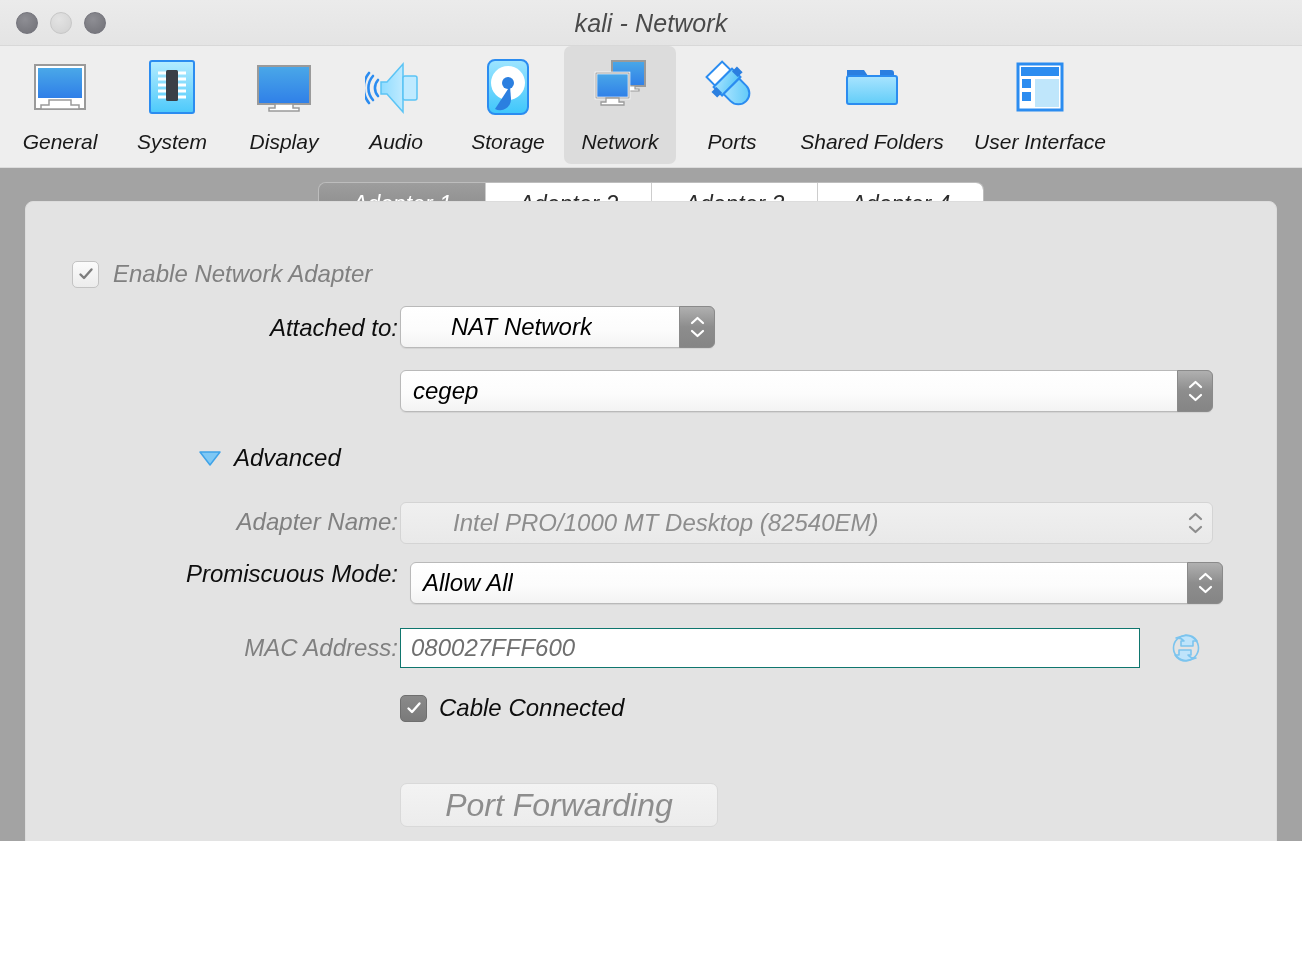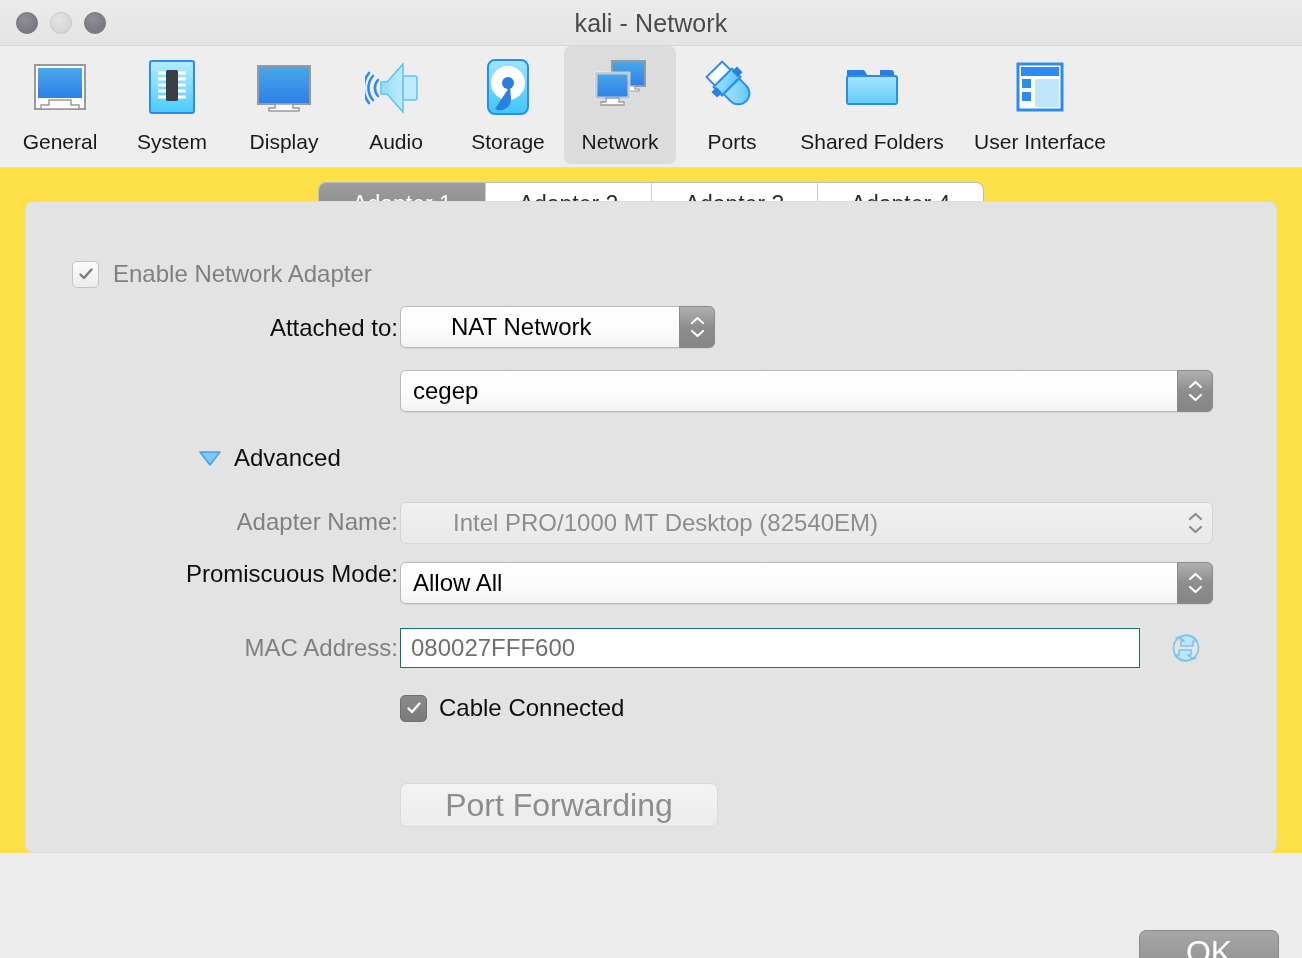--- a/index.html
+++ b/index.html
@@ -7,24 +7,25 @@
     padding: 0;
     background: #ffffff;
   }
   body {
     font-family: "Liberation Sans", sans-serif;
     -webkit-font-smoothing: antialiased;
   }
   #window {
     position: relative;
     width: 1302px;
-    height: 958px;
+    height: 841px;
     overflow: hidden;
-    background: #fde047;
-    box-sizing: border-box;
+    background: #a3a3a3;
+    box-sizing: border-box;
+    font-style: italic;
   }
 
   
   #titlebar {
     position: absolute;
     left: 0; top: 0;
     width: 1302px;
     height: 46px;
     background: linear-gradient(to bottom, #ebebeb 0%, #e4e4e4 100%);
     border-bottom: 1px solid #d8d8d8;
@@ -528,21 +529,21 @@
           </svg>
         <svg class="chev" viewBox="0 0 15 9">
             <path d="M2 2 L7.5 7 L13 2"></path>
           </svg>
       </div>
     </div>
 
     <div class="row" style="left:0; top:358px; width:372px; justify-content:flex-end;">
       <div class="lbl">Promiscuous Mode:</div>
     </div>
-    <div class="combo" style="position:absolute; left:374px; top:360px; width:813px;">
+    <div class="combo" style="position:absolute; left:384px; top:360px; width:813px;">
       <div class="val">Allow All</div>
       <div class="stepper">
         <svg class="chev" viewBox="0 0 15 9">
             <path d="M2 7 L7.5 2 L13 7"></path>
           </svg>
         <svg class="chev" viewBox="0 0 15 9">
             <path d="M2 2 L7.5 7 L13 2"></path>
           </svg>
       </div>
     </div>

